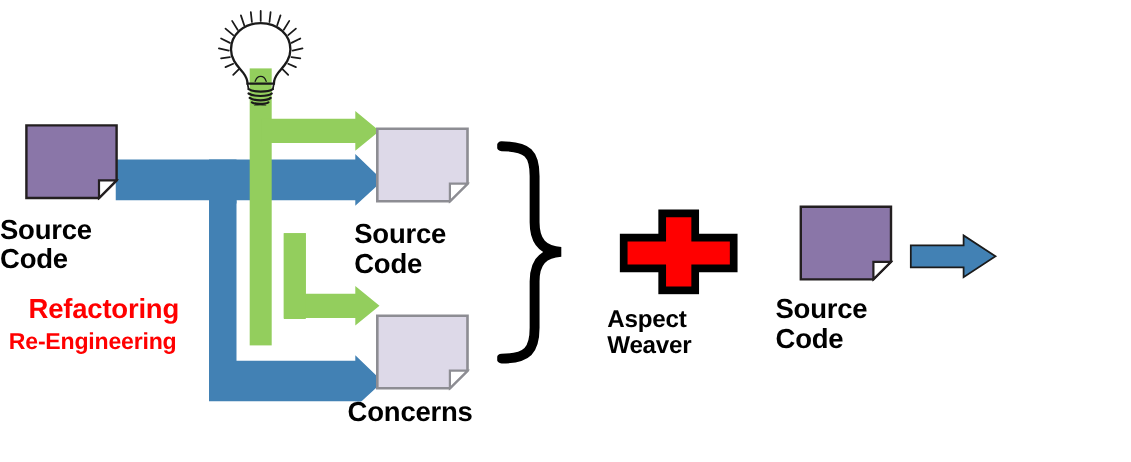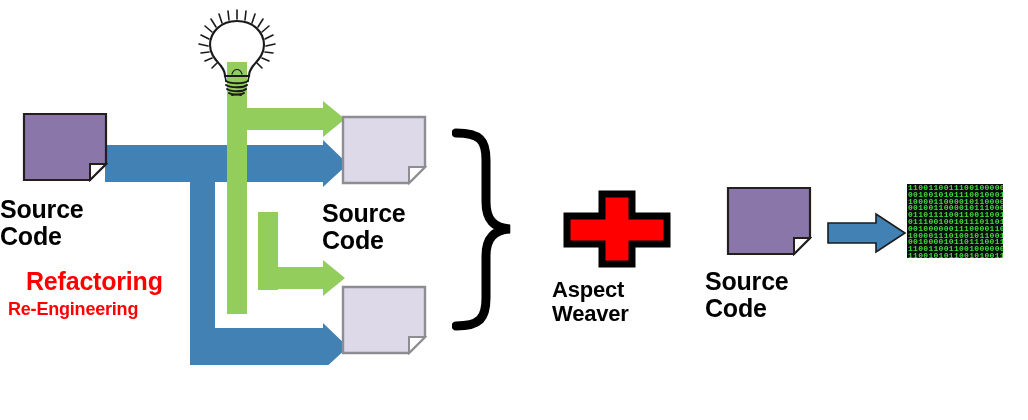--- a/index.html
+++ b/index.html
@@ -85,33 +85,34 @@
   </svg>
 
   <svg style="position:absolute;left:22px;top:112px;" width="86" height="70" viewBox="0 0 86 70">
     <path class="doc-purple" d="M2,2 L84,2 L84,52 L68,68 L2,68 Z"></path>
     <path class="fold" d="M68,68 L68,52 L84,52 Z"></path>
   </svg>
   <div class="lbl" style="left:0px;top:196px;width:130px;font-size:25px;">Source
 Code</div>
 
   <div class="lbl red" style="left:26px;top:268px;width:210px;font-size:25px;">Refactoring</div>
-  <div class="lbl red" style="left:8px;top:300px;width:230px;font-size:18px;">Re-Engineering</div>
+  <div class="lbl red" style="left:8px;top:300px;width:230px;font-size:21px;">Re-Engineering</div>
 
   <svg style="position:absolute;left:341px;top:115px;" width="86" height="70" viewBox="0 0 86 70">
     <path class="doc-lav" d="M2,2 L84,2 L84,52 L68,68 L2,68 Z"></path>
     <path class="fold-lav" d="M68,68 L68,52 L84,52 Z"></path>
   </svg>
   <div class="lbl" style="left:322px;top:200px;width:130px;font-size:25px;">Source
 Code</div>
 
   <svg style="position:absolute;left:341px;top:285px;" width="86" height="70" viewBox="0 0 86 70">
     <path class="doc-lav" d="M2,2 L84,2 L84,52 L68,68 L2,68 Z"></path>
     <path class="fold-lav" d="M68,68 L68,52 L84,52 Z"></path>
   </svg>
+  <div class="lbl" style="left:316px;top:362px;width:170px;font-size:25px;">Concerns</div>
 
   <svg style="position:absolute;left:452px;top:128px;" width="80" height="204" viewBox="0 0 80 204">
     <path d="M4,5 C28,5 34,12 34,32 L34,74 C34,92 42,100 58,101 C42,102 34,110 34,128 L34,170 C34,190 28,198 4,198" fill="none" stroke="#000000" stroke-width="9" stroke-linecap="round"></path>
   </svg>
 
   <svg style="position:absolute;left:562px;top:190px;" width="110" height="78" viewBox="0 0 110 78">
     <path d="M40,4 L70,4 L70,26 L105,26 L105,54 L70,54 L70,74 L40,74 L40,54 L5,54 L5,26 L40,26 Z" fill="#ff0000" stroke="#000000" stroke-width="7" stroke-linejoin="miter"></path>
   </svg>
   <div class="lbl" style="left:552px;top:278px;width:130px;font-size:22px;">Aspect
 Weaver</div>
@@ -120,27 +121,14 @@
     <path class="doc-purple" d="M2,2 L84,2 L84,52 L68,68 L2,68 Z"></path>
     <path class="fold" d="M68,68 L68,52 L84,52 Z"></path>
   </svg>
   <div class="lbl" style="left:705px;top:268px;width:130px;font-size:25px;">Source
 Code</div>
 
   <svg style="position:absolute;left:826px;top:212px;" width="82" height="44" viewBox="0 0 82 44">
     <path d="M2,11 L50,11 L50,2 L79,21 L50,40 L50,31 L2,31 Z" fill="#4281b4" stroke="#1b1b1b" stroke-width="1.6" stroke-linejoin="miter"></path>
   </svg>
 
-  <div style="position:absolute;left:907px;top:184px;width:96px;height:74px;background:#0b0f0b;overflow:hidden;">
-    <div id="binary-fill" style="font-family:'Liberation Mono', monospace;font-size:8px;line-height:6.8px;color:#3ddb3d;letter-spacing:0.3px;font-weight:bold;white-space:pre;padding:1px 0 0 1px;">1100110011100100000
-0010010101110010001
-1000011000010110000
-0010011000010111000
-0110111100110011001
-0111001001011101101
-0010000001110000110
-1000011101001011001
-0010000101101110011
-1100110011001000000
-1100101011001010011</div>
-  </div>
 
 </div>
 
 </body></html>

